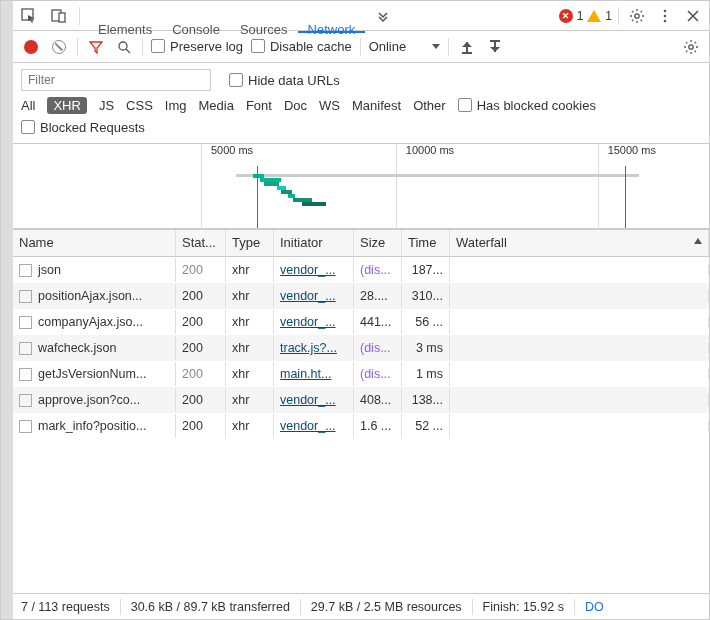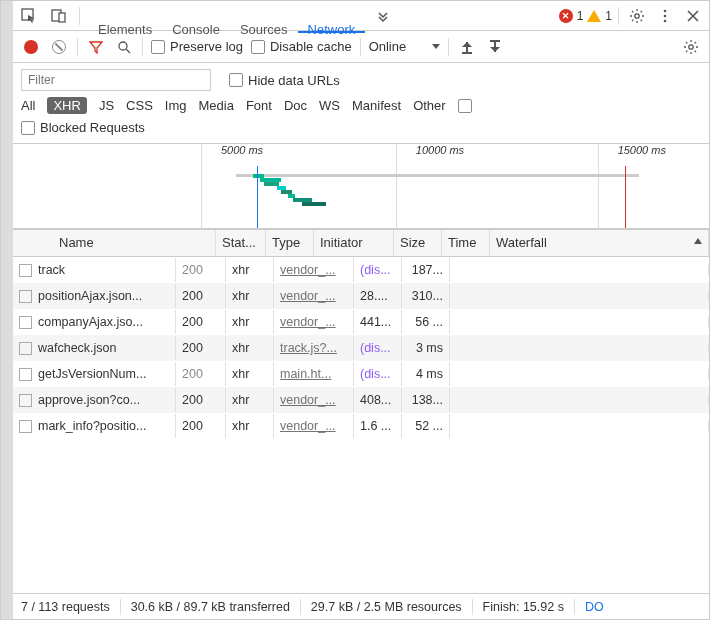--- a/index.html
+++ b/index.html
@@ -19,21 +19,21 @@
 .badge-count { font-size: 12px; color: #333; }
 
 
 .toolbar { height: 32px; display: flex; align-items: center; border-bottom: 1px solid #ccc; padding: 0 8px; gap: 8px; }
 .toolbar .sep { width: 1px; height: 18px; background: #ddd; }
 .toolbar .icon-sm { width: 20px; height: 20px; display: flex; align-items: center; justify-content: center; color: #555; cursor: pointer; }
 .rec-dot { width: 14px; height: 14px; border-radius: 50%; background: #d93025; }
 .nocircle { width: 14px; height: 14px; border: 1.5px solid #888; border-radius: 50%; position: relative; }
 .nocircle::after { content: ""; position: absolute; left: 1px; top: 5px; width: 10px; height: 1.5px; background: #888; transform: rotate(45deg); }
 .funnel { color: #d93025; }
-.chk { display: flex; align-items: center; gap: 5px; color: #333; cursor: pointer; }
+.chk { display: flex; gap: 5px; color: #333; cursor: pointer; }
 .chk .box { width: 14px; height: 14px; border: 1px solid #888; border-radius: 2px; }
 .select-like { display: flex; align-items: center; gap: 4px; color: #333; cursor: pointer; }
 .select-like .tri { width: 0; height: 0; border-left: 4px solid transparent; border-right: 4px solid transparent; border-top: 5px solid #555; }
 .arrow-up, .arrow-down { width: 14px; height: 16px; position: relative; color: #555; }
 .arrow-up::before, .arrow-down::before { content: ""; position: absolute; left: 6px; top: 3px; width: 2px; height: 10px; background: #555; }
 .arrow-up::after { content: ""; position: absolute; left: 2px; top: 3px; width: 0; height: 0; border-left: 5px solid transparent; border-right: 5px solid transparent; border-bottom: 5px solid #555; }
 .arrow-down::after { content: ""; position: absolute; left: 2px; bottom: 3px; width: 0; height: 0; border-left: 5px solid transparent; border-right: 5px solid transparent; border-top: 5px solid #555; }
 .arrow-up .bar, .arrow-down .bar { position: absolute; left: 2px; width: 10px; height: 2px; background: #555; }
 .arrow-up .bar { bottom: 1px; } .arrow-down .bar { top: 1px; }
 
@@ -42,38 +42,38 @@
 .filter-input { width: 190px; height: 22px; border: 1px solid #ccc; padding: 2px 6px; font-size: 12px; color: #000000; }
 
 
 .type-row { padding: 4px 8px 6px; display: flex; align-items: center; gap: 12px; flex-wrap: wrap; }
 .type-row span { cursor: pointer; color: #333; }
 .type-row span.active { background: #666; color: #fff; padding: 1px 6px; border-radius: 3px; }
 .blocked-row { padding: 0 8px 8px; display: flex; align-items: center; gap: 6px; border-bottom: 1px solid #ccc; }
 
 
 .overview { height: 85px; border-bottom: 1px solid #ccc; position: relative; background: #fff; }
-.overview .tick { position: absolute; top: 0; border-left: 1px solid #ddd; height: 85px; font-size: 11px; color: #333; padding-left: 19px; font-style: italic; }
+.overview .tick { position: absolute; top: 0; border-left: 1px solid #ddd; height: 85px; font-size: 11px; color: #333; padding-left: 9px; }
 .ov-gray { position: absolute; height: 3px; background: #ccc; }
 .ov-mark { position: absolute; height: 4px; }
 .ov-line-blue { position: absolute; top: 22px; bottom: 0; width: 1px; background: #1a73e8; }
 .ov-line-red { position: absolute; top: 22px; bottom: 0; width: 1px; background: #d93025; }
 
 
 .table-wrap { flex: 1; display: flex; flex-direction: column; overflow: hidden; }
-.thead { display: flex; height: 28px; border-top: 1px solid #ccc; border-bottom: 1px solid #ccc; background: #f6f6f6; padding-left: 40px; }
+.thead { display: flex; height: 28px; border-top: 1px solid #ccc; border-bottom: 1px solid #ccc; background: #f6f6f6; }
 .thead .th, .row .td { padding: 5px 6px; border-right: 1px solid #e0e0e0; overflow: hidden; white-space: nowrap; text-overflow: ellipsis; }
 .col-name { width: 163px; } .col-status { width: 50px; } .col-type { width: 48px; } .col-init { width: 80px; } .col-size { width: 48px; } .col-time { width: 48px; } .col-wf { flex: 1; }
 .thead .th { font-weight: normal; color: #333; position: relative; }
 .tbody { flex: 1; overflow: auto; }
 .row { display: flex; height: 26px; align-items: center; }
 .row:nth-child(even) { background: #f5f5f5; }
 .row .td { font-size: 12.5px; }
 .status-gray { color: #888; }
-.init-link { color: #737373; text-decoration: underline; cursor: pointer; }
+.init-link { color: #0c4a6e; text-decoration: underline; cursor: pointer; }
 .size-gray { color: #8b5cf6; }
 .time-right { text-align: right; }
 .name-cell { display: flex; align-items: center; gap: 6px; }
 .name-cell .fbox { width: 13px; height: 13px; border: 1px solid #aaa; }
 .wf-cell { position: relative; height: 100%; }
 .sort-arrow { position: absolute; right: 6px; top: 8px; width: 0; height: 0; border-left: 4px solid transparent; border-right: 4px solid transparent; border-bottom: 6px solid #555; }
 
 
 .status-bar { height: 26px; border-top: 1px solid #ccc; display: flex; align-items: center; padding: 0 8px; gap: 10px; font-size: 12.5px; color: #333; overflow: hidden; white-space: nowrap; }
 .status-bar .sep { width: 1px; height: 16px; background: #ddd; }
@@ -208,20 +208,21 @@
       <span>CSS</span>
       <span>Img</span>
       <span>Media</span>
       <span>Font</span>
       <span>Doc</span>
       <span>WS</span>
       <span>Manifest</span>
       <span>Other</span>
       <label class="chk">
         <span class="box"></span>
+        <span>Has blocked cookies</span>
       </label>
     </div>
   <div class="blocked-row">
     <label class="chk">
         <span class="box"></span>
         <span>Blocked Requests</span>
       </label>
   </div>
 
   <div class="overview" id="overview">
@@ -249,21 +250,21 @@
       <div class="th col-init">Initiator</div>
       <div class="th col-size">Size</div>
       <div class="th col-time">Time</div>
       <div class="th col-wf"><span>Waterfall</span><span class="sort-arrow"></span></div>
     </div>
     <div class="tbody" id="tbody">
         <div class="row">
           <div class="td col-name">
             <div class="name-cell">
               <span class="fbox"></span>
-              <span>track</span>
+              <span>json</span>
             </div>
           </div>
           <div class="td col-status status-gray">200</div>
           <div class="td col-type">xhr</div>
           <div class="td col-init"><span class="init-link">vendor_...</span></div>
           <div class="td col-size size-gray">(dis...</div>
           <div class="td col-time time-right">187...</div>
           <div class="td col-wf">
             <div class="wf-cell"></div>
           </div>
@@ -320,21 +321,21 @@
           <div class="td col-name">
             <div class="name-cell">
               <span class="fbox"></span>
               <span>getJsVersionNum...</span>
             </div>
           </div>
           <div class="td col-status status-gray">200</div>
           <div class="td col-type">xhr</div>
           <div class="td col-init"><span class="init-link">main.ht...</span></div>
           <div class="td col-size size-gray">(dis...</div>
-          <div class="td col-time time-right">4 ms</div>
+          <div class="td col-time time-right">1 ms</div>
           <div class="td col-wf">
             <div class="wf-cell"></div>
           </div>
         </div>
         <div class="row">
           <div class="td col-name">
             <div class="name-cell">
               <span class="fbox"></span>
               <span>approve.json?co...</span>
             </div>

